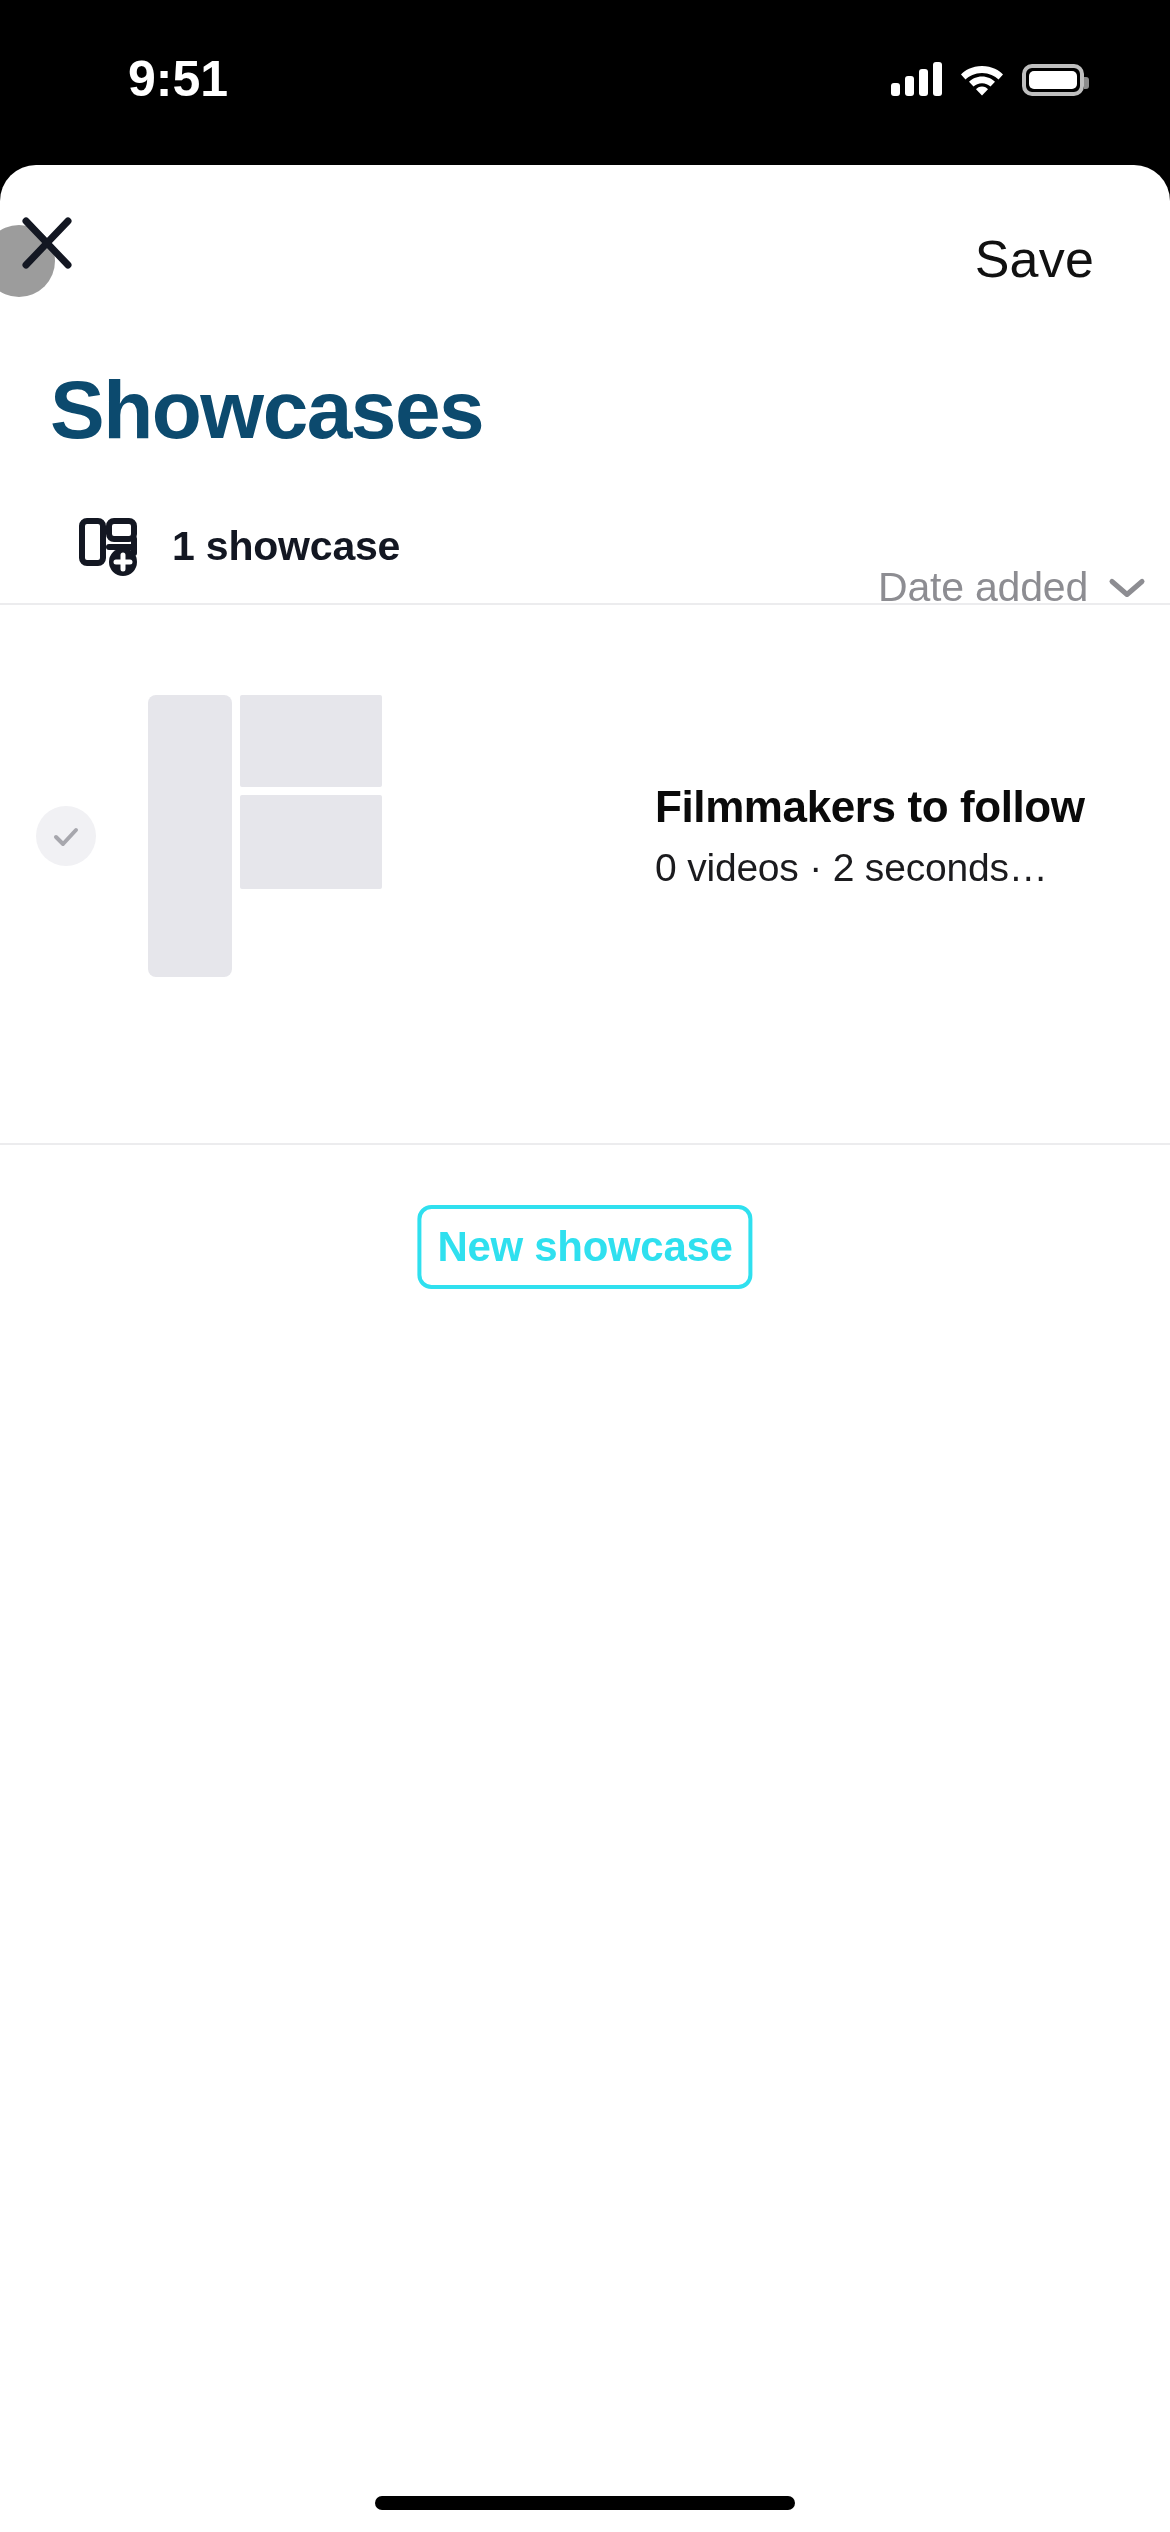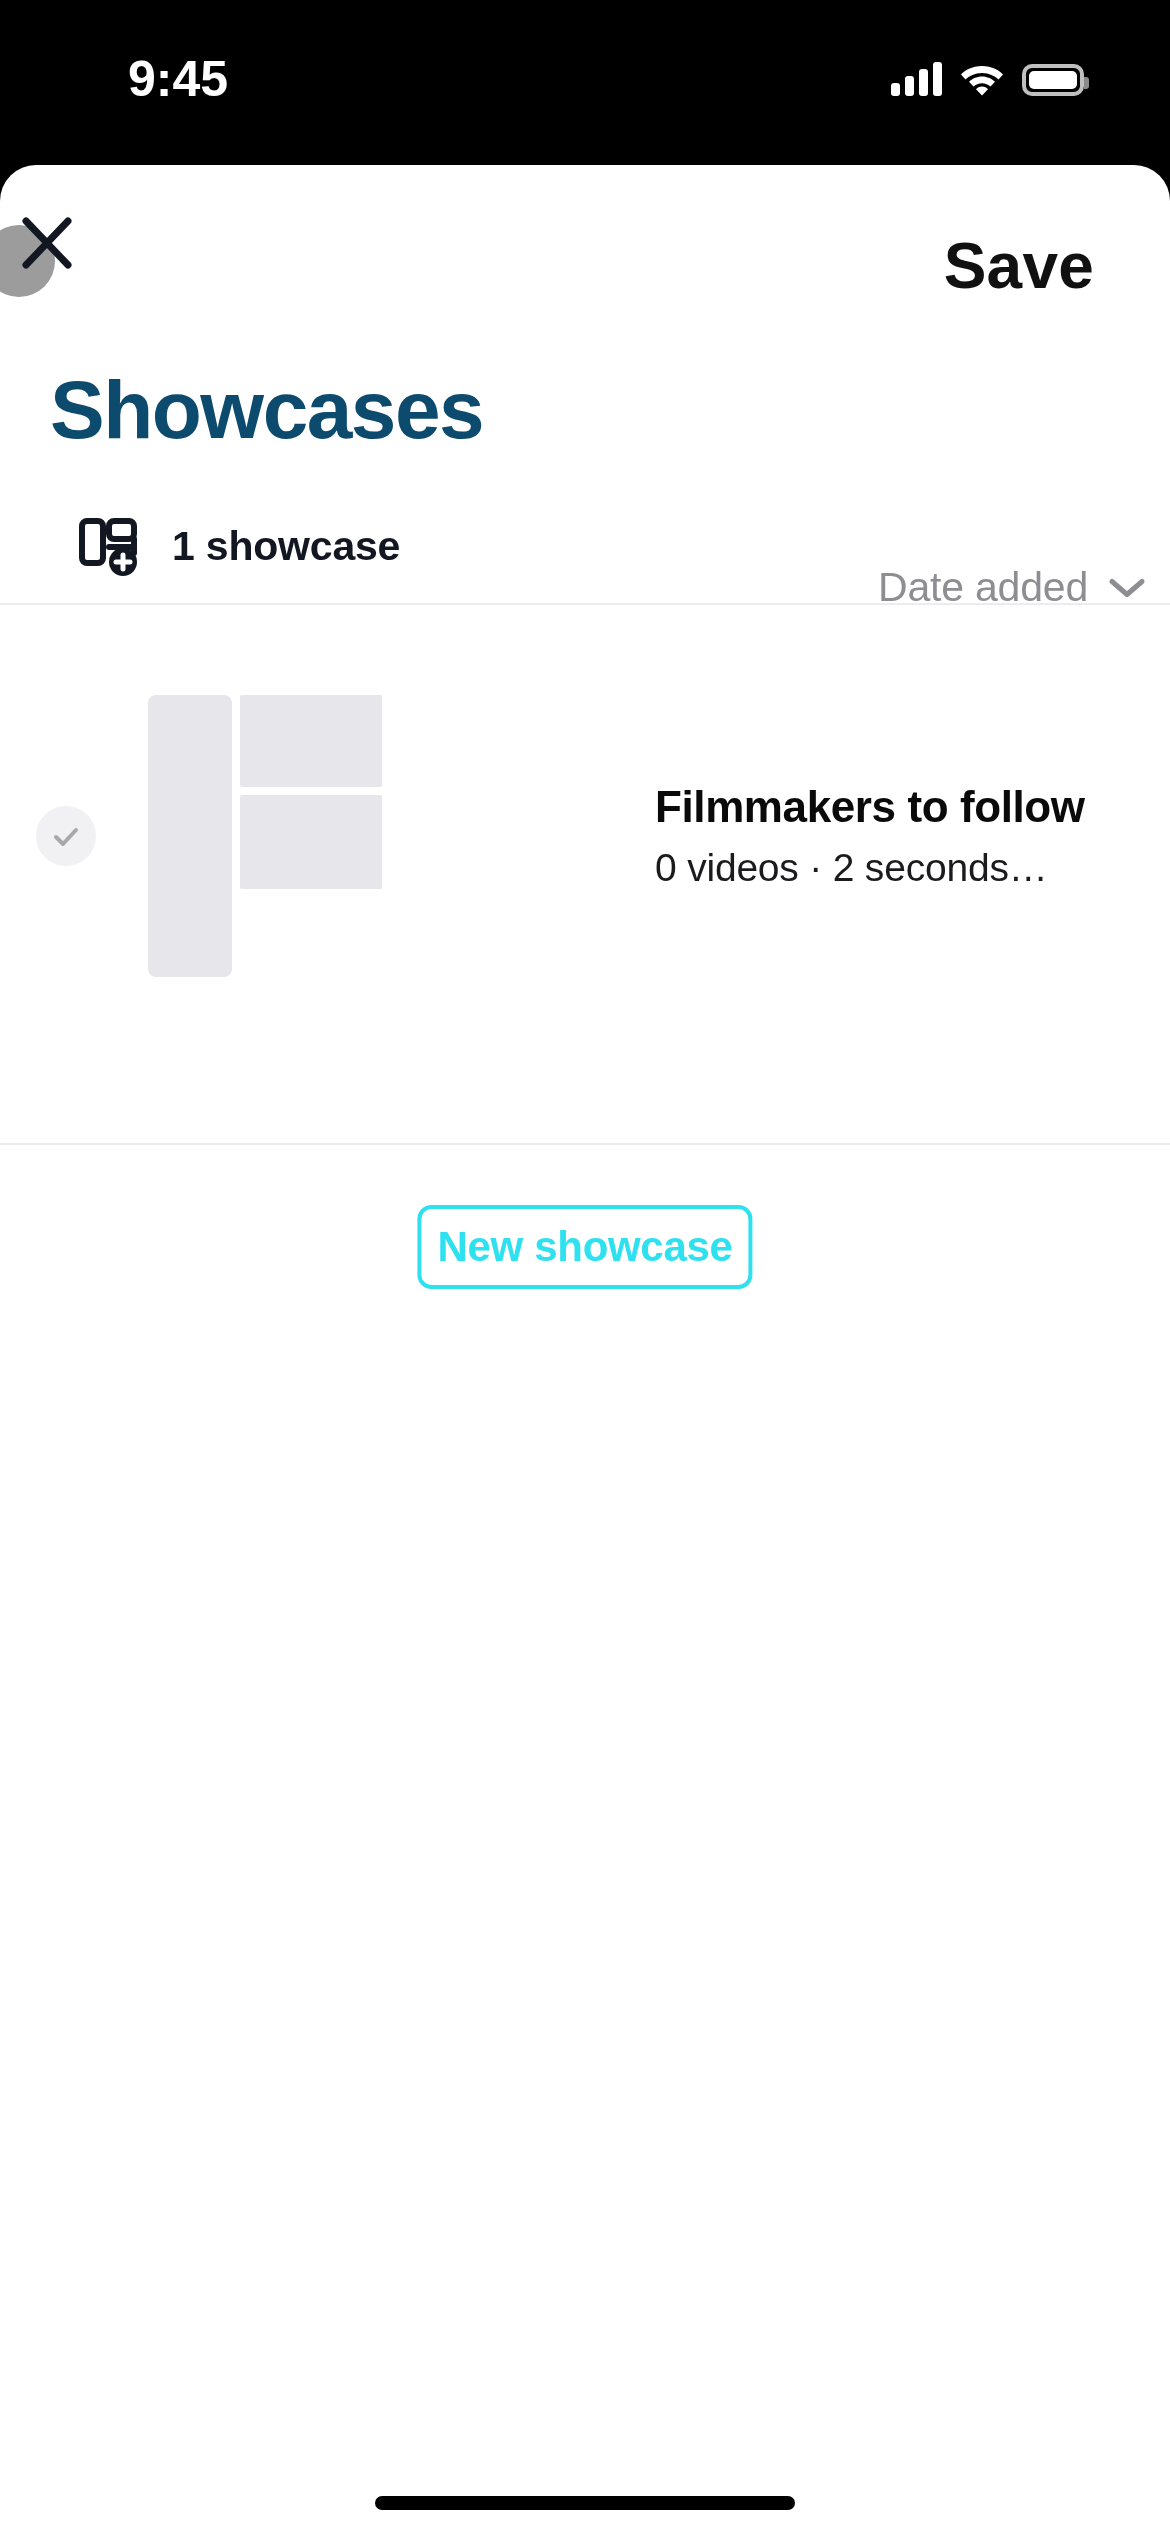--- a/index.html
+++ b/index.html
@@ -97,23 +97,23 @@
     position: absolute;
     left: -17px; top: 18px;
     width: 72px; height: 72px;
     border-radius: 50%;
     background: #9c9c9c;
   }
   .close-x { position: absolute; left: 16px; top: -4px; width: 80px; height: 80px; }
   .save-btn {
     position: absolute;
     right: 76px; top: 22px;
-    font-size: 64px;
+    font-size: 52px;
     color: #111111;
-    font-weight: 700;
+    font-weight: 400;
     letter-spacing: 0.2px;
   }
 
   
   .page-title {
     position: absolute;
     left: 50px; top: 198px;
     font-size: 82px;
     font-weight: 700;
     color: #0c4a6e;
@@ -264,21 +264,21 @@
     border-radius: 7px;
     background: #000000;
   }
 </style>
 </head>
 <body>
 
 <div id="phone">
 
   <div class="status-bar">
-    <div class="status-time">9:45</div>
+    <div class="status-time">9:51</div>
     <div class="status-right">
       <div class="sig-bars">
         <i></i>
           <i></i>
           <i></i>
           <i></i>
       </div>
       <svg class="wifi-ico" viewBox="0 0 44 34">
         <path d="M22 4 C12 4 4.5 8.5 1 12.5 L5.5 17.5 C9 14 15 11 22 11 C29 11 35 14 38.5 17.5 L43 12.5 C39.5 8.5 32 4 22 4 Z" fill="#ffffff"></path>
         <path d="M22 14.5 C16.5 14.5 12 16.8 9 19.8 L13.5 24.6 C15.7 22.6 18.6 21.3 22 21.3 C25.4 21.3 28.3 22.6 30.5 24.6 L35 19.8 C32 16.8 27.5 14.5 22 14.5 Z" fill="#ffffff"></path>

